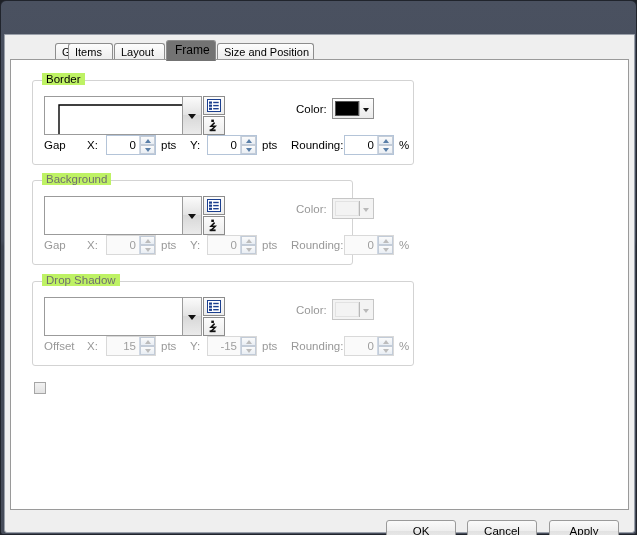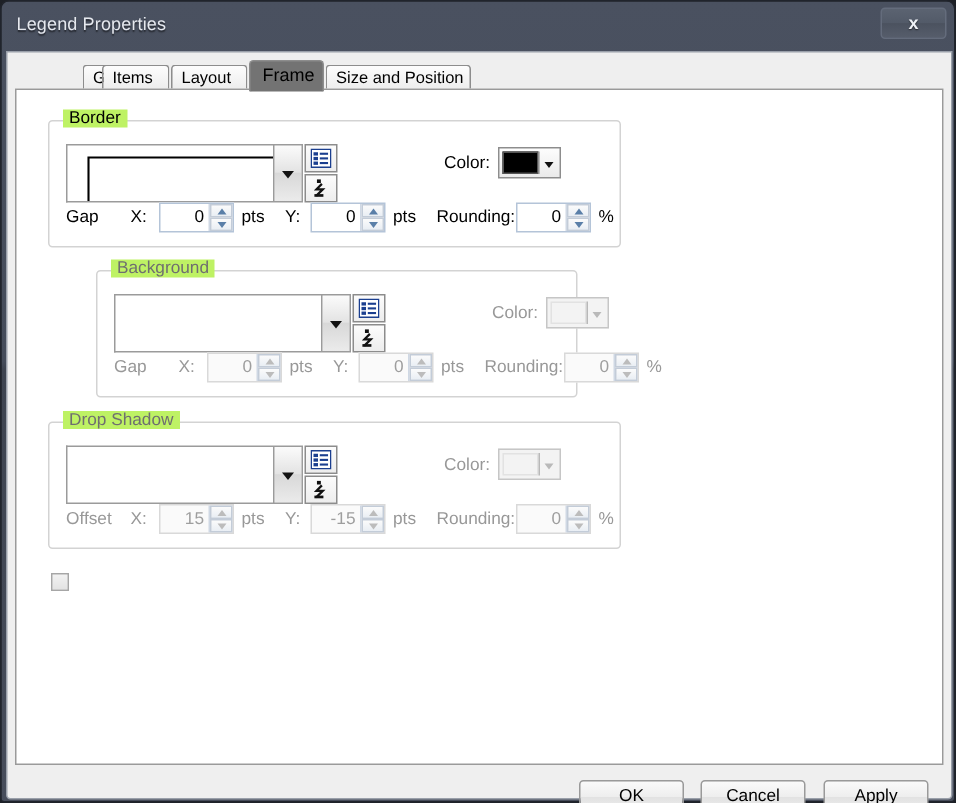--- a/index.html
+++ b/index.html
@@ -304,24 +304,20 @@
     text-align: center;
     color: #000;
     cursor: default;
   }
 </style>
 </head>
 <body>
 
 <div class="window">
 
-  <div class="titlebar">
-    <div class="title-text">Legend Properties</div>
-    <div class="close-btn">x</div>
-  </div>
 
   <div class="client">
 
     <div class="tabstrip">
       <div class="tab" style="left:0px;width:57px;margin-left:45px;">General</div>
       <div class="tab" style="left:58px;width:45px;">Items</div>
       <div class="tab" style="left:104px;width:51px;">Layout</div>
       <div class="tab active" style="left:156px;width:50px;">Frame</div>
       <div class="tab" style="left:207px;width:97px;">Size and Position</div>
     </div>
@@ -391,21 +387,21 @@
         <div class="spin" style="left:311px;top:54px;">
           <div class="spin-val">0</div>
           <div class="spin-btns">
             <div class="spin-up"></div>
             <div class="spin-dn"></div>
           </div>
         </div>
         <div class="lbl" style="left:366px;top:58px;">%</div>
       </div>
 
-      <div class="groupbox disabled" style="left:21px;top:120px;width:321px;height:85px;margin-left:32px;">
+      <div class="groupbox disabled" style="left:21px;top:120px;width:321px;height:85px;">
         <div class="gb-title">Background</div>
 
         <div class="stylecombo" style="left:11px;top:15px;">
           <div class="sc-field">
             <svg class="sc-preview" width="160" height="37" viewBox="0 0 160 37"></svg>
           </div>
           <div class="sc-arrow"></div>
           <div class="sc-buttons">
             <div class="sc-btn">
               <svg width="14" height="13" viewBox="0 0 14 13">

